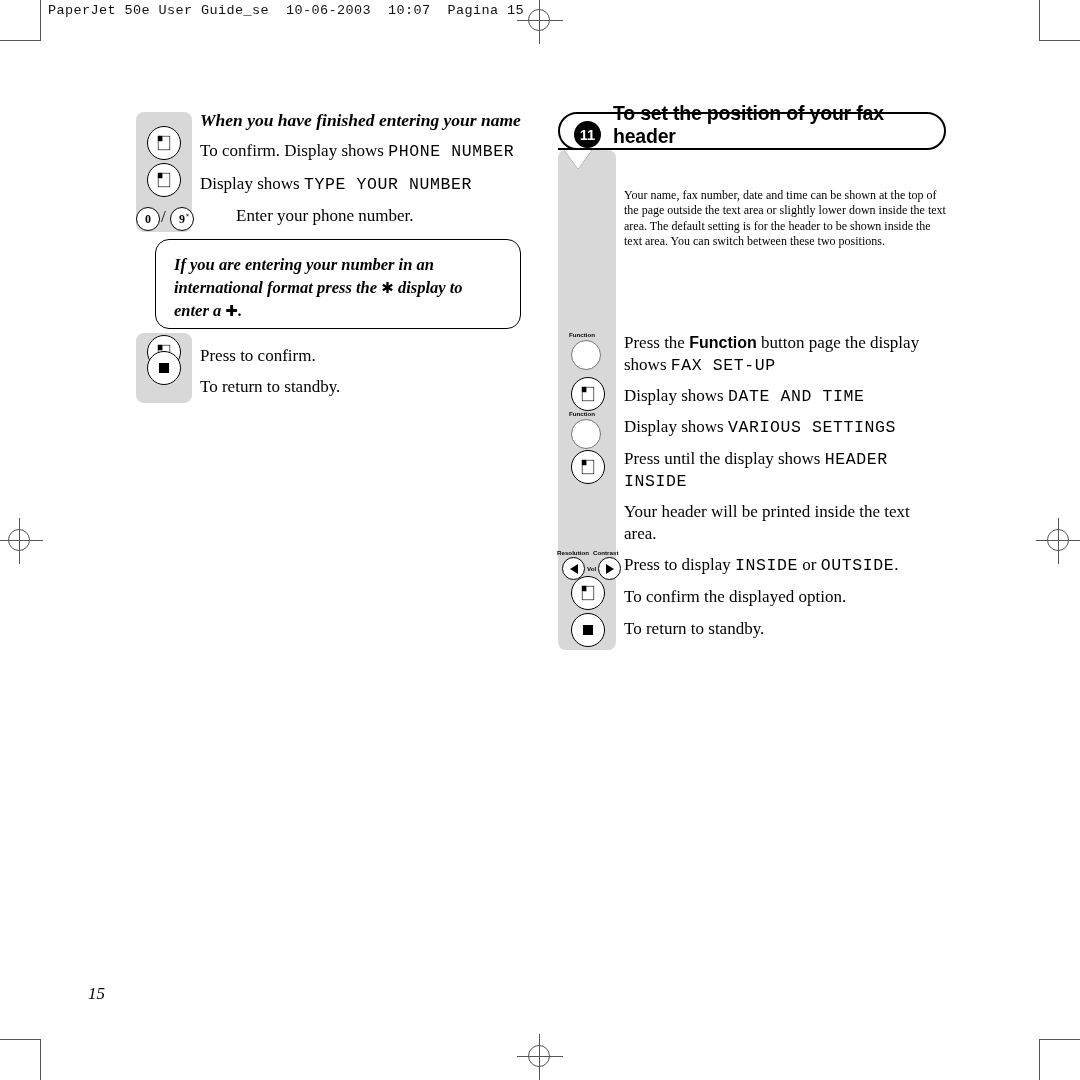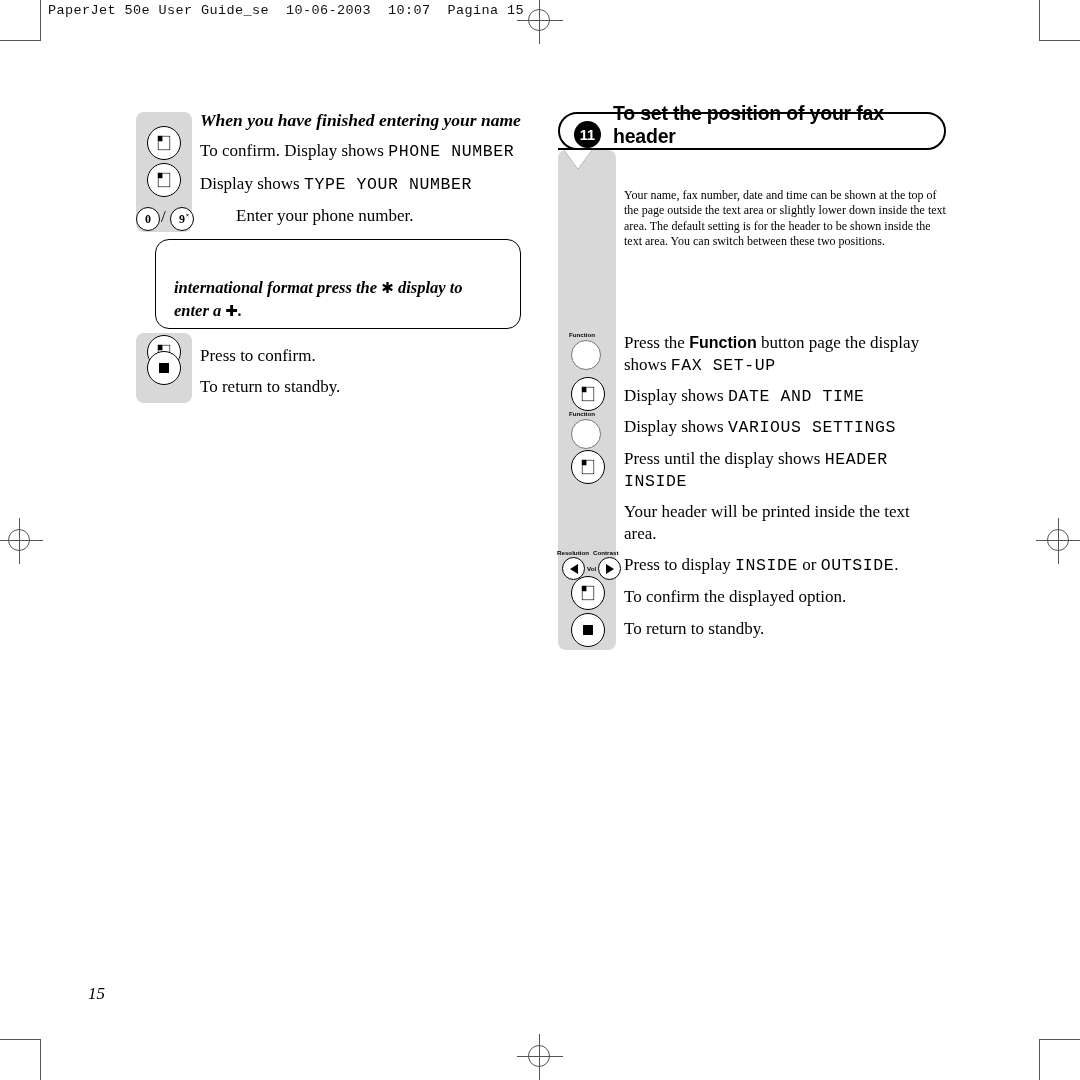--- a/index.html
+++ b/index.html
@@ -332,21 +332,21 @@
     <div class="btn-digit-label">9</div>
     <div class="sup-9" style="left:15px; top:4px;">×<sub></sub></div>
   </div>
 </div>
 <div class="step-text" style="left:200px; top:205px; width:330px;margin-left:36px;">
   <span>Enter your phone number.</span>
 </div>
 
 <div class="tip-box" style="left:155px; top:239px; width:366px; height:90px;">
   <div class="tip-text">
-    <br>
+    <span>If you are entering your number in an</span><br>
     <span>international format press the </span><span class="sym">✱</span><span> display to</span><br>
     <span>enter a </span><span class="sym">✚</span><span>.</span>
   </div>
 </div>
 
 <div class="btn btn-start" style="left:147px; top:335px;">
   <div class="glyph-page"></div>
     <div class="glyph-page-fold"></div>
 </div>
 <div class="step-text" style="left:200px; top:345px; width:330px;">Press to confirm.</div>

